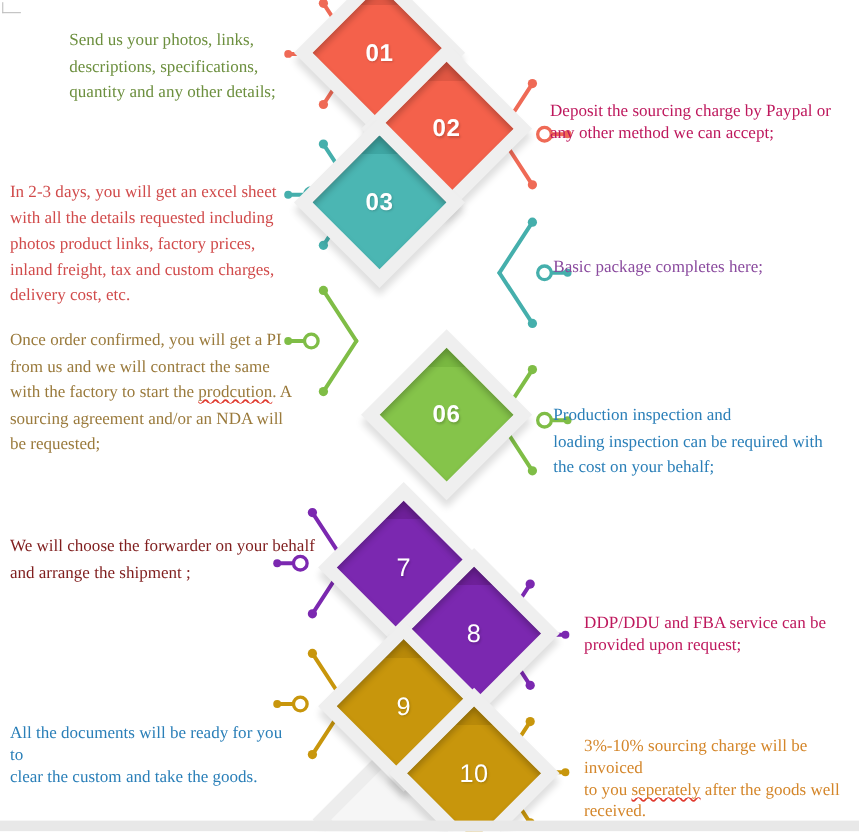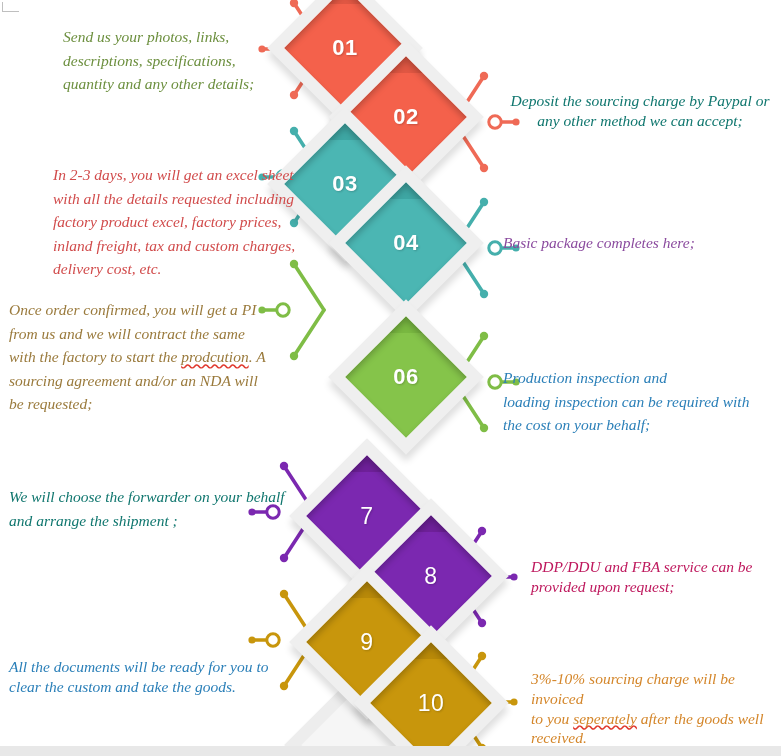--- a/index.html
+++ b/index.html
@@ -105,21 +105,20 @@
     height: 120px;
     pointer-events: none;
   }
   .conn svg { display: block; overflow: visible; }
 
   
   .txt {
     position: absolute;
     font-size: 15.5px;
     line-height: 1.52;
-    font-style: italic;
   }
   .txt.tight { line-height: 1.28; }
   .misspell {
     text-decoration: underline wavy #e03a2f;
     text-decoration-skip-ink: none;
   }
 </style>
 </head>
 <body>
 
@@ -263,25 +262,20 @@
     <div class="inner" style="background:linear-gradient(135deg,#e05743 0%,#e05743 14%,#f4614b 14%,#f4614b 100%);"></div>
     <div class="num">02</div>
   </div>
 
   <div class="chip" style="left:290px;top:129px;">
     <div class="frame"></div>
     <div class="inner" style="background:linear-gradient(135deg,#3ea6a3 0%,#3ea6a3 14%,#4bb6b3 14%,#4bb6b3 100%);"></div>
     <div class="num">03</div>
   </div>
 
-  <div class="chip" style="left:351px;top:188px;">
-    <div class="frame"></div>
-    <div class="inner" style="background:linear-gradient(135deg,#3ea6a3 0%,#3ea6a3 14%,#4bb6b3 14%,#4bb6b3 100%);"></div>
-    <div class="num">04</div>
-  </div>
 
 
   <div class="chip" style="left:351px;top:322px;">
     <div class="frame"></div>
     <div class="inner" style="background:linear-gradient(135deg,#79b841 0%,#79b841 14%,#85c44a 14%,#85c44a 100%);"></div>
     <div class="num">06</div>
   </div>
 
   <div class="chip lowernum" style="left:312px;top:461px;">
     <div class="frame"></div>
@@ -306,29 +300,29 @@
     <div class="inner" style="background:linear-gradient(135deg,#b88909 0%,#b88909 14%,#c8960c 14%,#c8960c 100%);"></div>
     <div class="num">10</div>
   </div>
 
   <div class="txt" style="left:63px;top:25px;width:200px;color:#6c8f3e;">
     <div>Send us your photos, links,</div>
     <div>descriptions, specifications,</div>
     <div>quantity and any other details;</div>
   </div>
 
-  <div class="txt tight" style="left:500px;top:91px;width:280px;color:#0f766e;text-align:center;">
+  <div class="txt tight" style="left:500px;top:91px;width:280px;color:#be185d;">
     <div>Deposit the sourcing charge by Paypal or</div>
     <div>any other method we can accept;</div>
   </div>
 
-  <div class="txt" style="left:9px;top:163px;width:250px;color:#d14b4b;margin-left:44px;">
+  <div class="txt" style="left:9px;top:163px;width:250px;color:#d14b4b;">
     <div>In 2-3 days, you will get an excel sheet</div>
     <div>with all the details requested including</div>
-    <div>factory product excel, factory prices,</div>
+    <div>photos product links, factory prices,</div>
     <div>inland freight, tax and custom charges,</div>
     <div>delivery cost, etc.</div>
   </div>
 
   <div class="txt" style="left:503px;top:231px;width:250px;color:#8a4a9e;">
     <div>Basic package completes here;</div>
   </div>
 
   <div class="txt" style="left:9px;top:298px;width:260px;color:#9a7a3c;">
     <div>Once order confirmed, you will get a PI</div>
@@ -339,21 +333,21 @@
     <div>sourcing agreement and/or an NDA will</div>
     <div>be requested;</div>
   </div>
 
   <div class="txt" style="left:503px;top:366px;width:270px;color:#2a7fb8;">
     <div>Production inspection and</div>
     <div>loading inspection  can be required with</div>
     <div>the cost on your behalf;</div>
   </div>
 
-  <div class="txt" style="left:9px;top:485px;width:280px;color:#0f766e;">
+  <div class="txt" style="left:9px;top:485px;width:280px;color:#7f1d1d;">
     <div>We will choose the forwarder on your behalf</div>
     <div>and arrange the shipment ;</div>
   </div>
 
   <div class="txt tight" style="left:531px;top:557px;width:250px;color:#be185d;">
     <div>DDP/DDU and FBA service can be</div>
     <div>provided upon request;</div>
   </div>
 
   <div class="txt tight" style="left:9px;top:657px;width:260px;color:#2a7fb8;">

